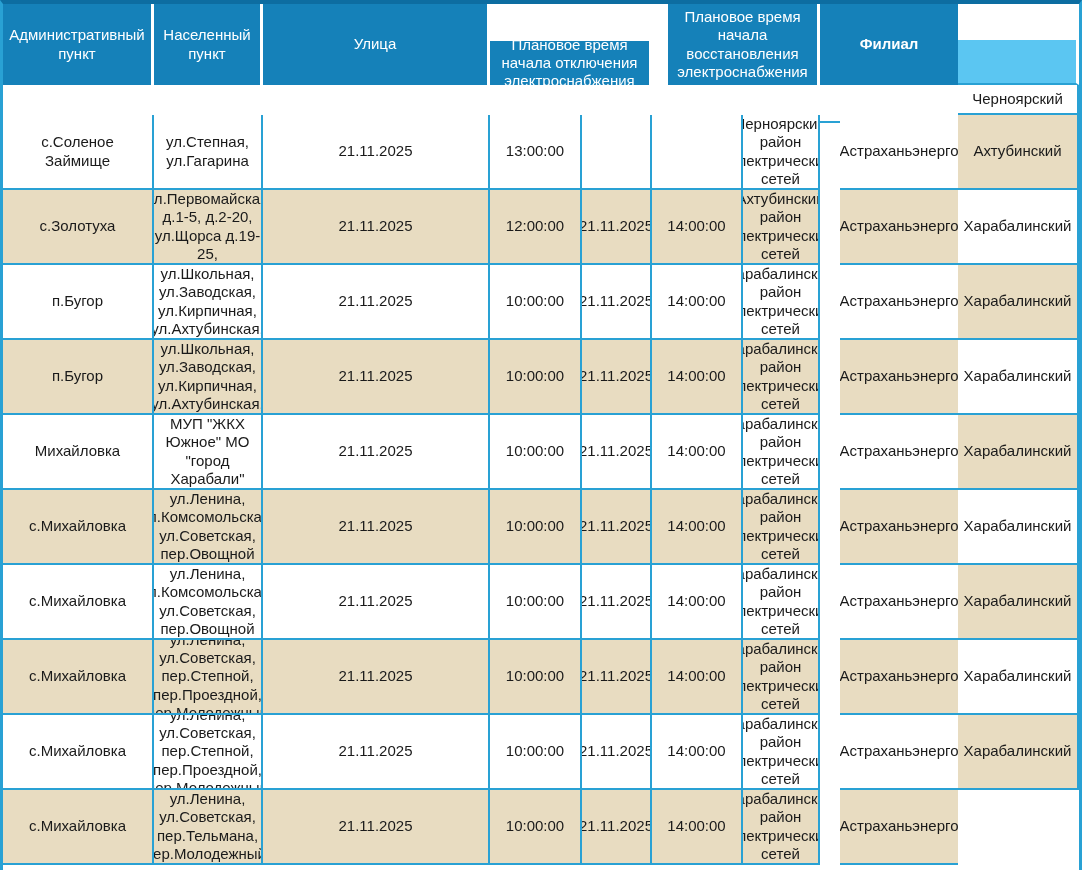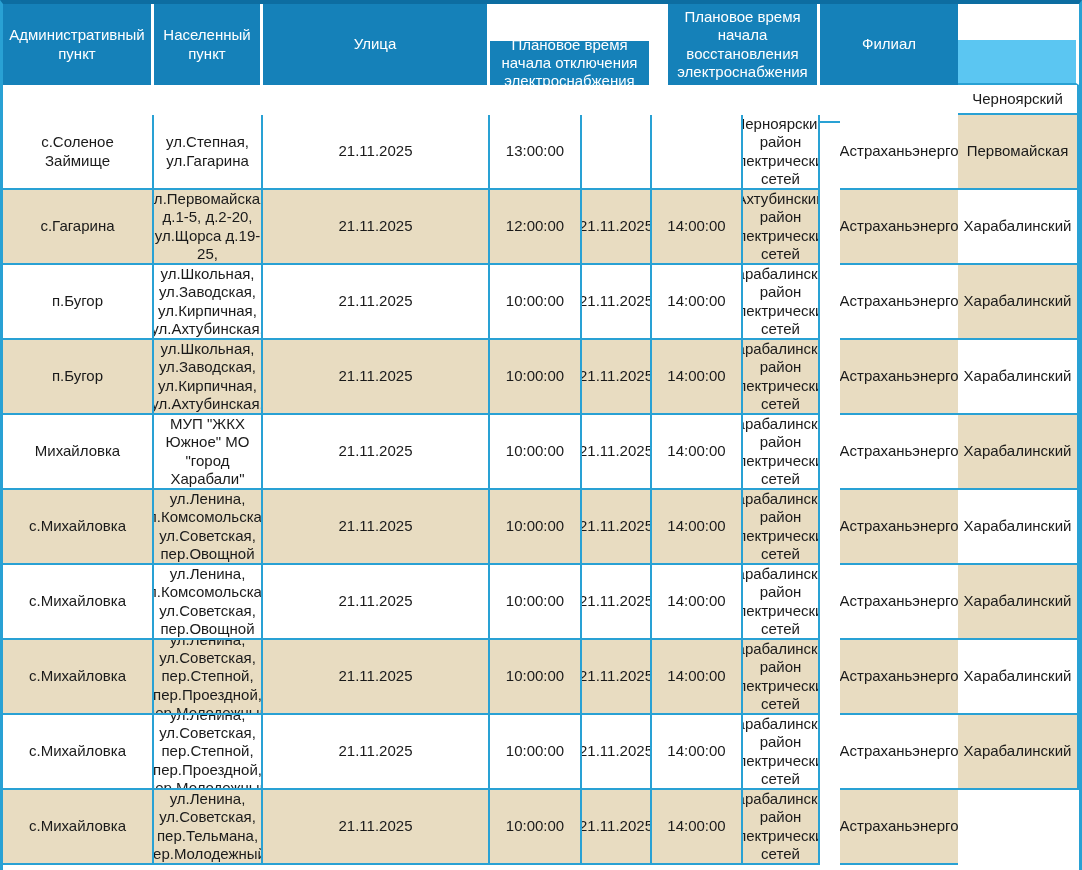--- a/index.html
+++ b/index.html
@@ -29,21 +29,21 @@
     font-size: 15px;
     line-height: 1.22;
     display: flex;
     align-items: center;
     justify-content: center;
     text-align: center;
     padding: 2px 10px;
     border-right: 3px solid #ffffff;
     box-sizing: border-box;
   }
-  .th.last { border-right: none; }
+  .th.last { border-right: none; font-weight: bold; }
   .th.g1 { grid-column: 4 / span 2; margin-top: 37px; }
   .th.g2 { grid-column: 6 / span 2; margin-left: 16px; }
   
   .sh {
     background: #5bc6f2;
     color: #2e90c0;
     font-size: 15px;
     display: flex;
     align-items: center;
     justify-content: center;
@@ -101,22 +101,22 @@
 
 <div class="td c1">Черноярский</div>
     <div class="td c2">с.Соленое Займище</div>
     <div class="td c3">ул.Степная, ул.Гагарина</div>
     <div class="td c4">21.11.2025</div>
     <div class="td c5">13:00:00</div>
     <div class="td c6"></div>
     <div class="td c7"></div>
     <div class="td c8">Черноярский район электрических сетей</div>
     <div class="td c9">Астраханьэнерго</div>
-    <div class="td c1 alt">Первомайская</div>
-    <div class="td c2 alt">с.Гагарина</div>
+    <div class="td c1 alt">Ахтубинский</div>
+    <div class="td c2 alt">с.Золотуха</div>
     <div class="td c3 alt">ул.Горького д.4-8, ул.Первомайская д.1-5, д.2-20, ул.Щорса д.19-25, ул.Куйбышева д.10</div>
     <div class="td c4 alt">21.11.2025</div>
     <div class="td c5 alt">12:00:00</div>
     <div class="td c6 alt">21.11.2025</div>
     <div class="td c7 alt">14:00:00</div>
     <div class="td c8 alt">Ахтубинский район электрических сетей</div>
     <div class="td c9 alt">Астраханьэнерго</div>
     <div class="td c1">Харабалинский</div>
     <div class="td c2">п.Бугор</div>
     <div class="td c3">ул.Садовая, ул.Школьная, ул.Заводская, ул.Кирпичная, ул.Ахтубинская, пер.Узенький</div>

